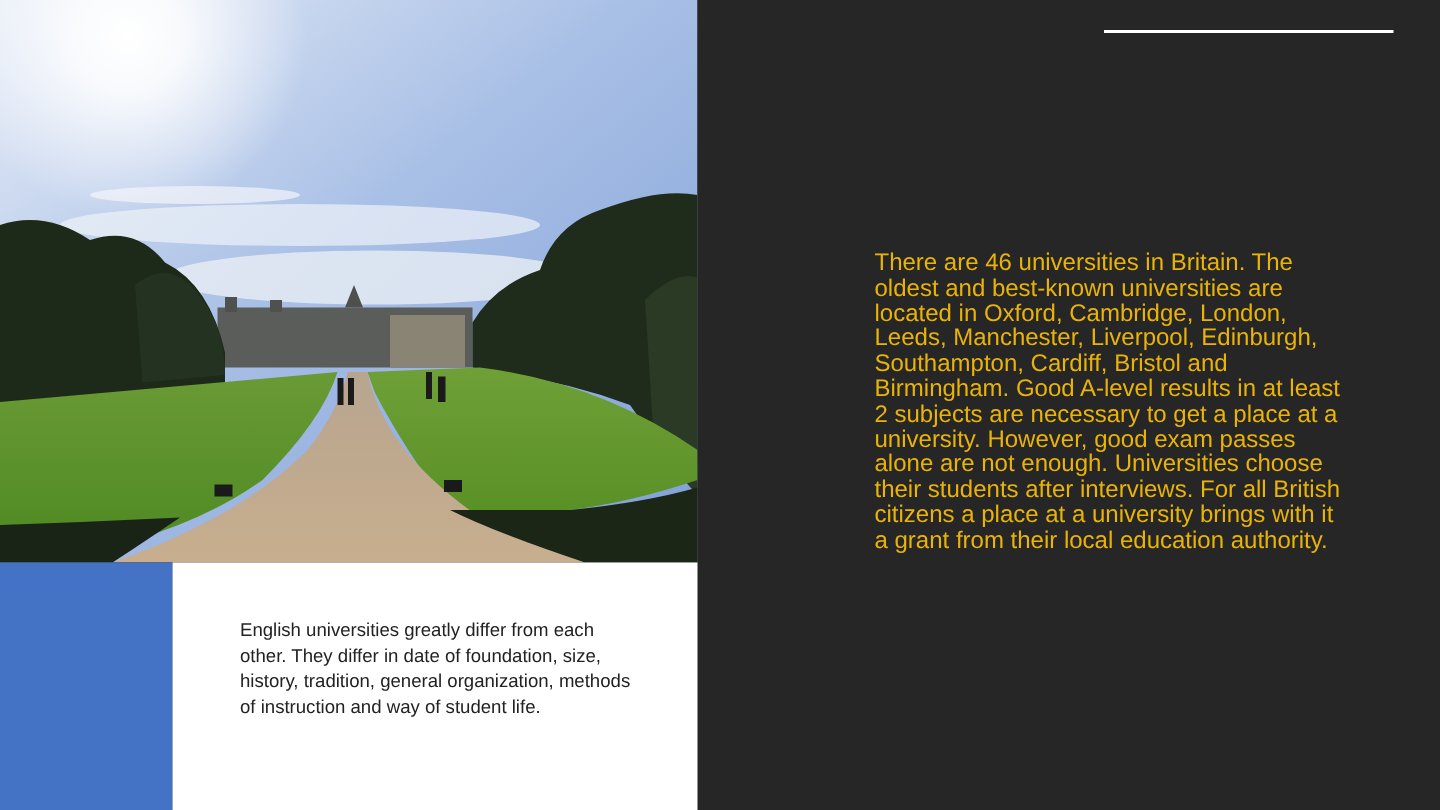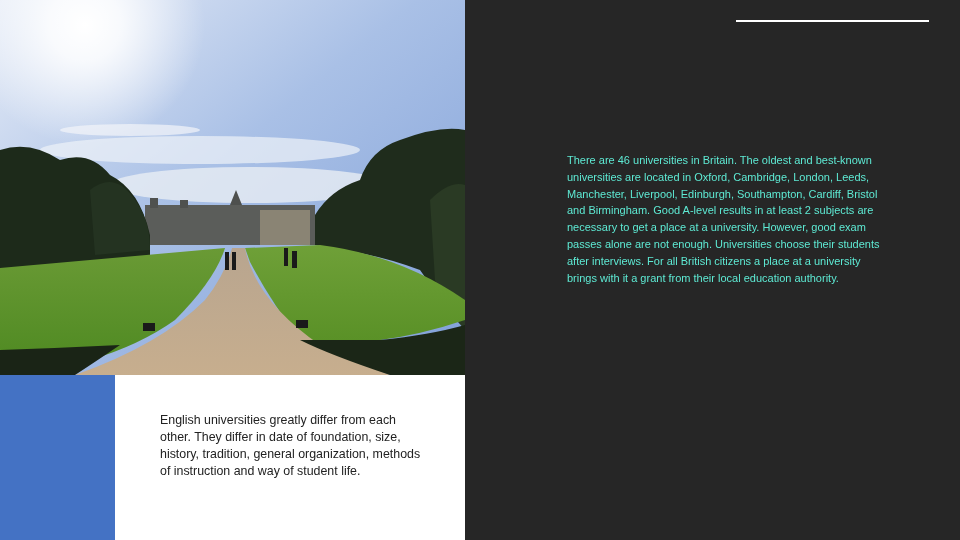--- a/index.html
+++ b/index.html
@@ -4,21 +4,21 @@
 <style>
   html, body { margin:0; padding:0; }
   body { width:960px; height:540px; position:relative; overflow:hidden; background:#262626;
          font-family:"Liberation Sans", sans-serif; }
   .slide { position:absolute; left:0; top:0; width:960px; height:540px; background:#262626; }
   .photo { position:absolute; left:0; top:0; width:465px; height:375px; overflow:hidden; }
   .photo svg { display:block; }
   .blue-block { position:absolute; left:0; top:375px; width:115px; height:165px; background:#4472c4; }
   .white-panel { position:absolute; left:115px; top:375px; width:350px; height:165px; background:#ffffff; }
   .white-text { position:absolute; left:45px; top:37px; width:270px; color:#222; font-size:12.4px; line-height:17px; margin:0; }
-  .dark-text { position:absolute; left:567px; top:152px; width:315px; color:#5eead4; font-size:11px; line-height:16.8px; margin:0; }
+  .dark-text { position:absolute; left:567px; top:152px; width:315px; color:#eab308; font-size:16px; line-height:16.8px; margin:16px; }
   .accent-line { position:absolute; left:736px; top:20px; width:193px; height:2px; background:#ffffff; }
 </style>
 </head>
 <body>
 
 <div class="slide">
 
   <div class="photo">
     <svg width="465" height="375" viewBox="0 0 465 375" xmlns="http://www.w3.org/2000/svg">
       <defs>

